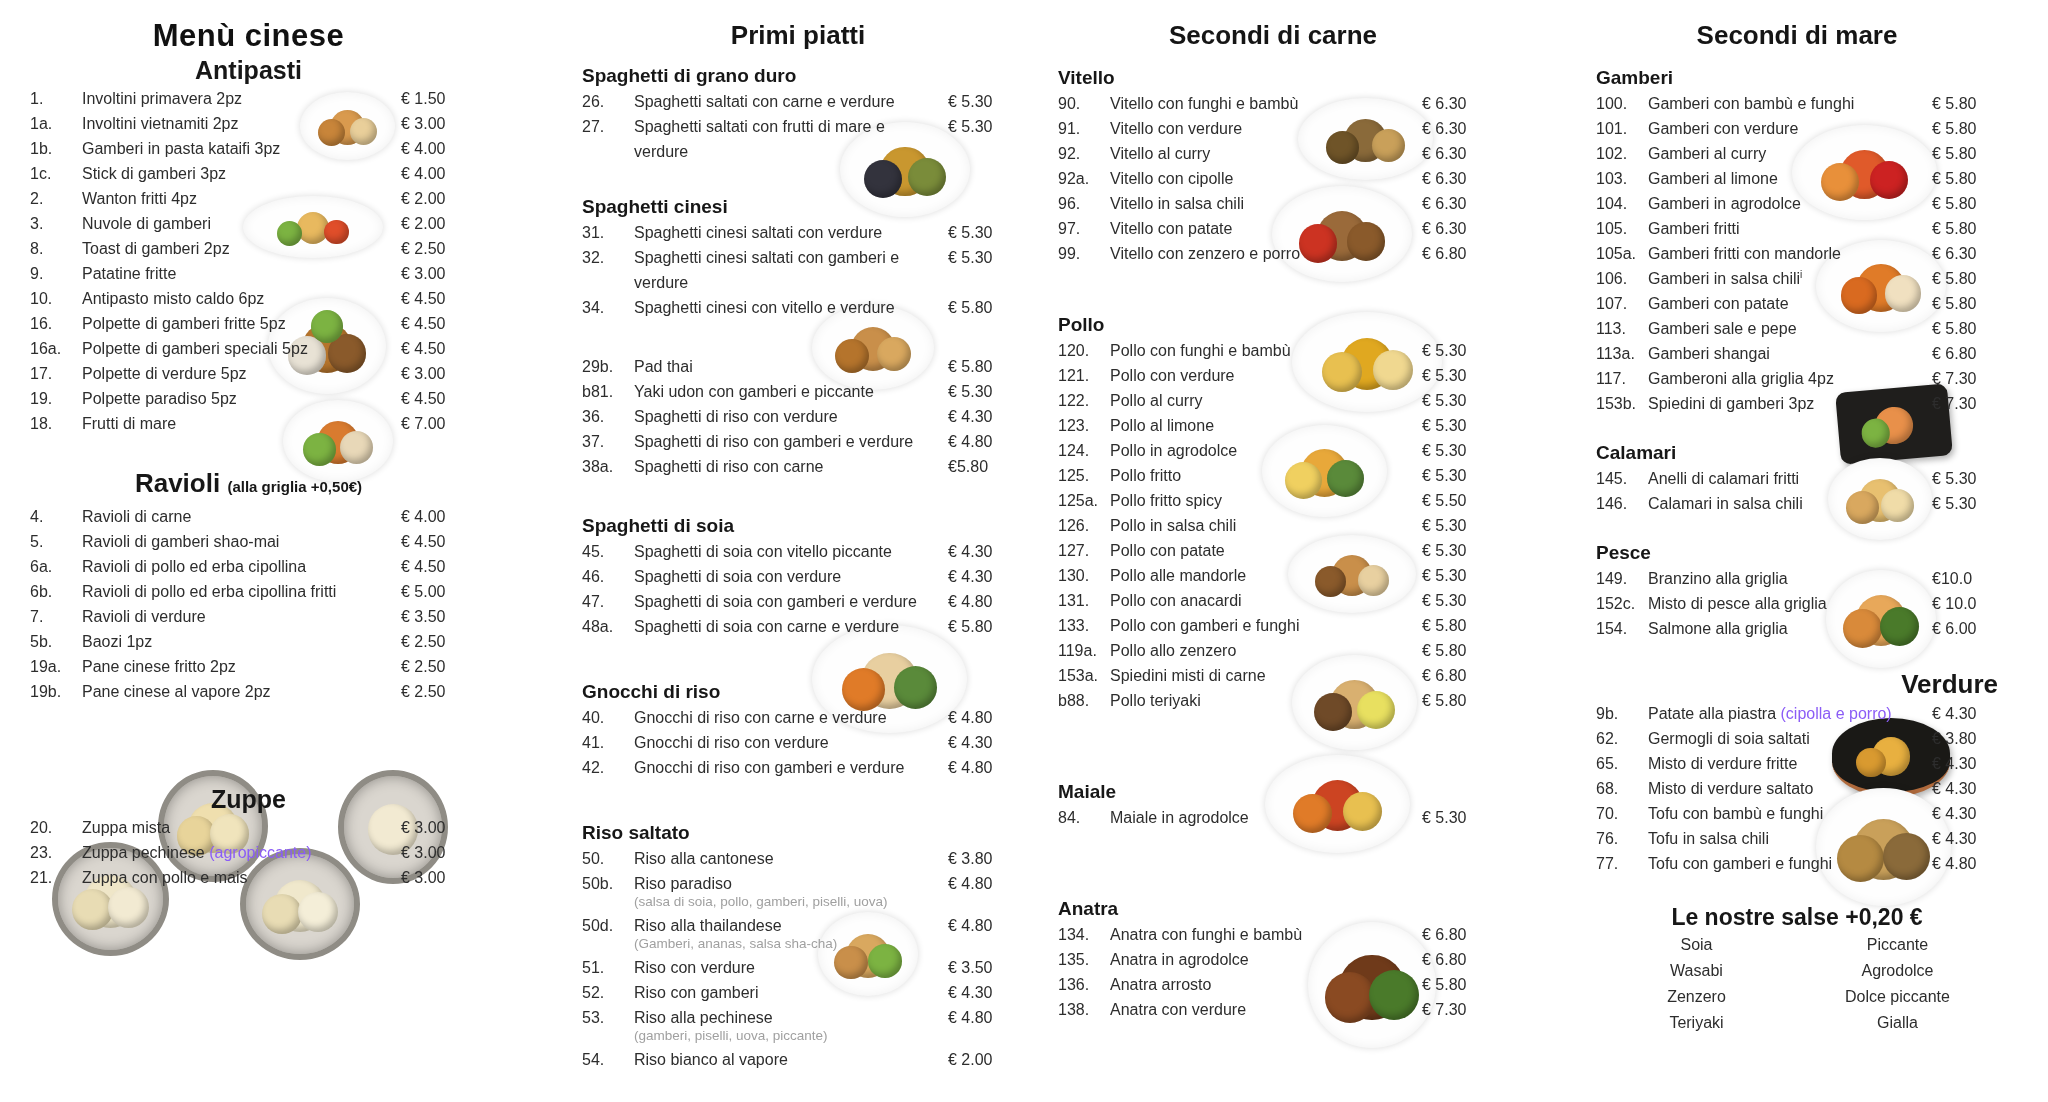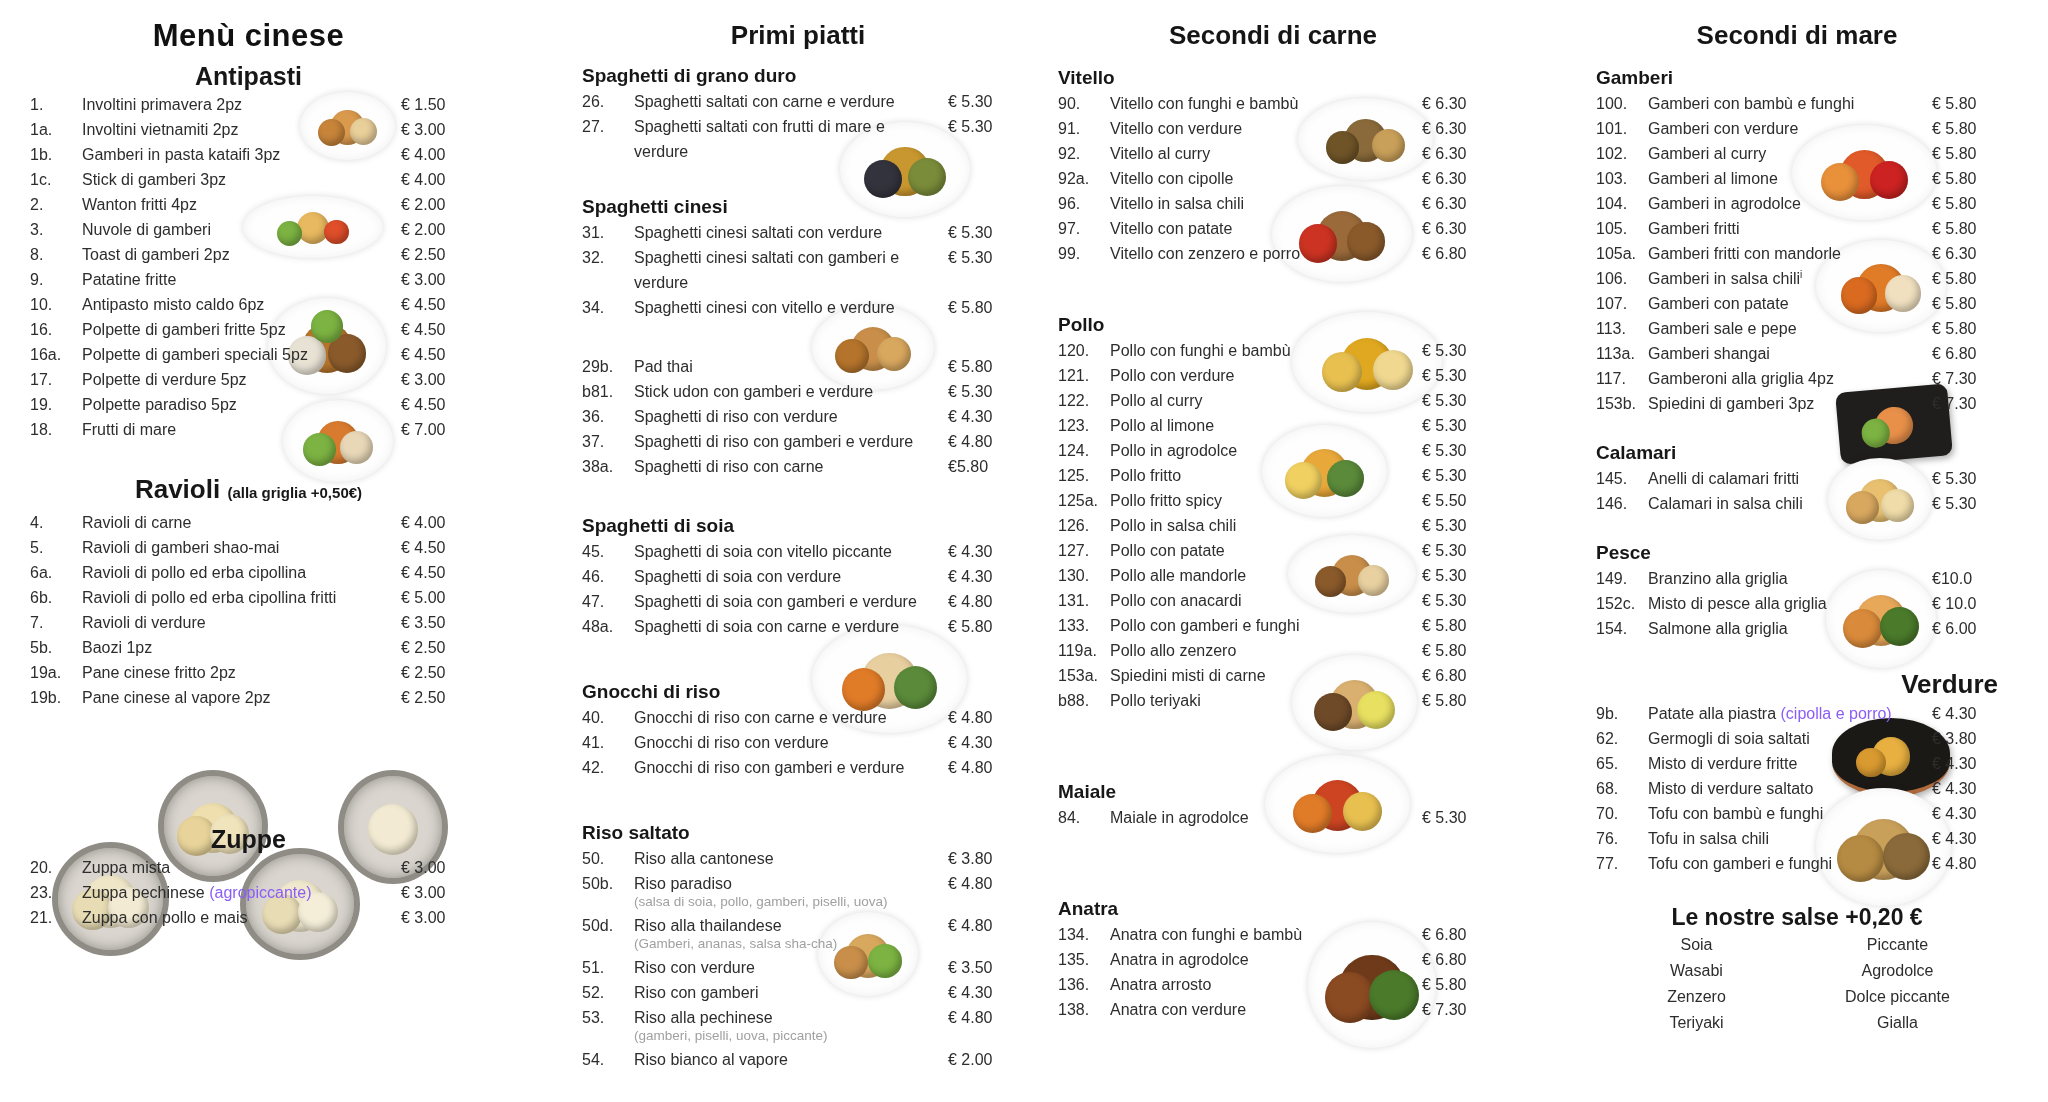--- a/index.html
+++ b/index.html
@@ -22,23 +22,23 @@
 
   .section{position:relative}
   .sec-title{font-weight:700;font-size:19px;line-height:26px;color:#171717}
   .sec-antipasti .sec-title,.sec-zuppe .sec-title{font-size:25px;text-align:center;line-height:32px}
   .sec-ravioli .sec-title{font-size:26px;text-align:center;line-height:34px}
   .sec-ravioli .suffix{font-size:15px}
   .sec-verdure .sec-title{font-size:26px;text-align:right;line-height:34px}
   .sec-salse .sec-title{font-size:23px;text-align:center;line-height:30px}
 
   
-  .sec-antipasti{margin-top:6px}
+  .sec-antipasti{}
   .sec-ravioli{margin-top:30px}
-  .sec-zuppe{margin-top:113px}
+  .sec-zuppe{margin-top:79px}
   .sec-grano-duro{margin-top:12px}
   .sec-spaghetti-cinesi{margin-top:30px}
   .sec-spaghetti-riso{margin-top:34px}
   .sec-spaghetti-soia{margin-top:34px}
   .sec-gnocchi{margin-top:40px}
   .sec-riso-saltato{margin-top:40px}
   .sec-vitello{margin-top:14px}
   .sec-pollo{margin-top:46px}
   .sec-maiale{margin-top:66px}
   .sec-anatra{margin-top:66px}
@@ -380,21 +380,21 @@
         </div>
       </section>
       <section class="section sec-spaghetti-riso">
         <div class="item">
           <span class="num">29b.</span>
           <span class="name"><span>Pad thai</span></span>
           <span class="price">€ 5.80</span>
         </div>
         <div class="item">
           <span class="num">b81.</span>
-          <span class="name"><span>Stick udon con gamberi e verdure</span></span>
+          <span class="name"><span>Yaki udon con gamberi e piccante</span></span>
           <span class="price">€ 5.30</span>
         </div>
         <div class="item">
           <span class="num">36.</span>
           <span class="name"><span>Spaghetti di riso con verdure</span></span>
           <span class="price">€ 4.30</span>
         </div>
         <div class="item">
           <span class="num">37.</span>
           <span class="name"><span>Spaghetti di riso con gamberi e verdure</span></span>

